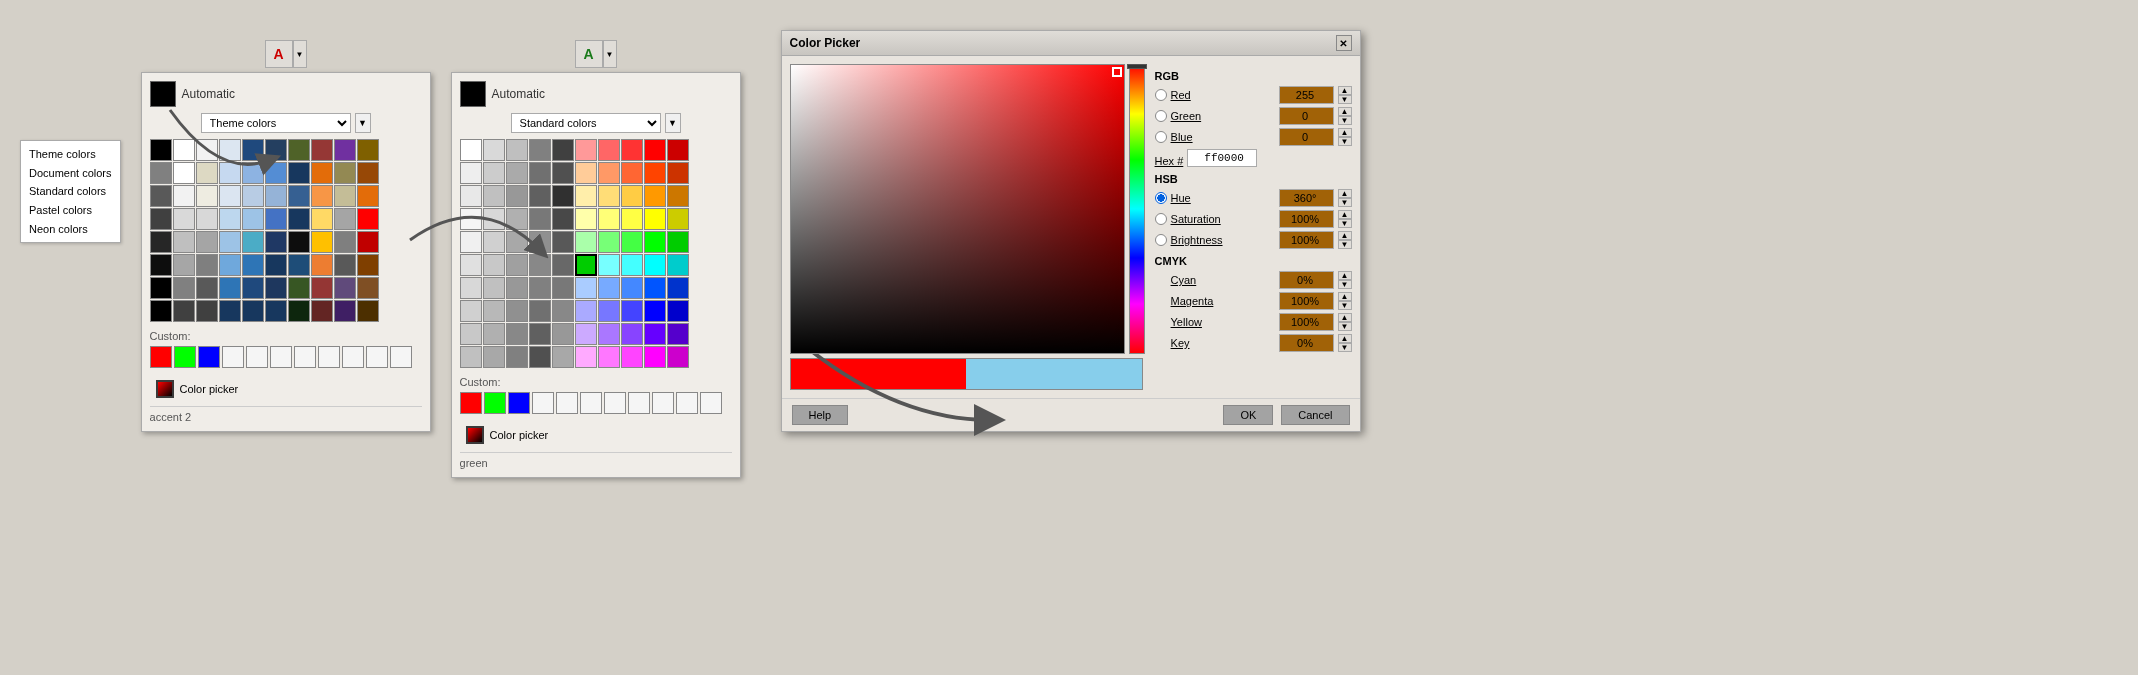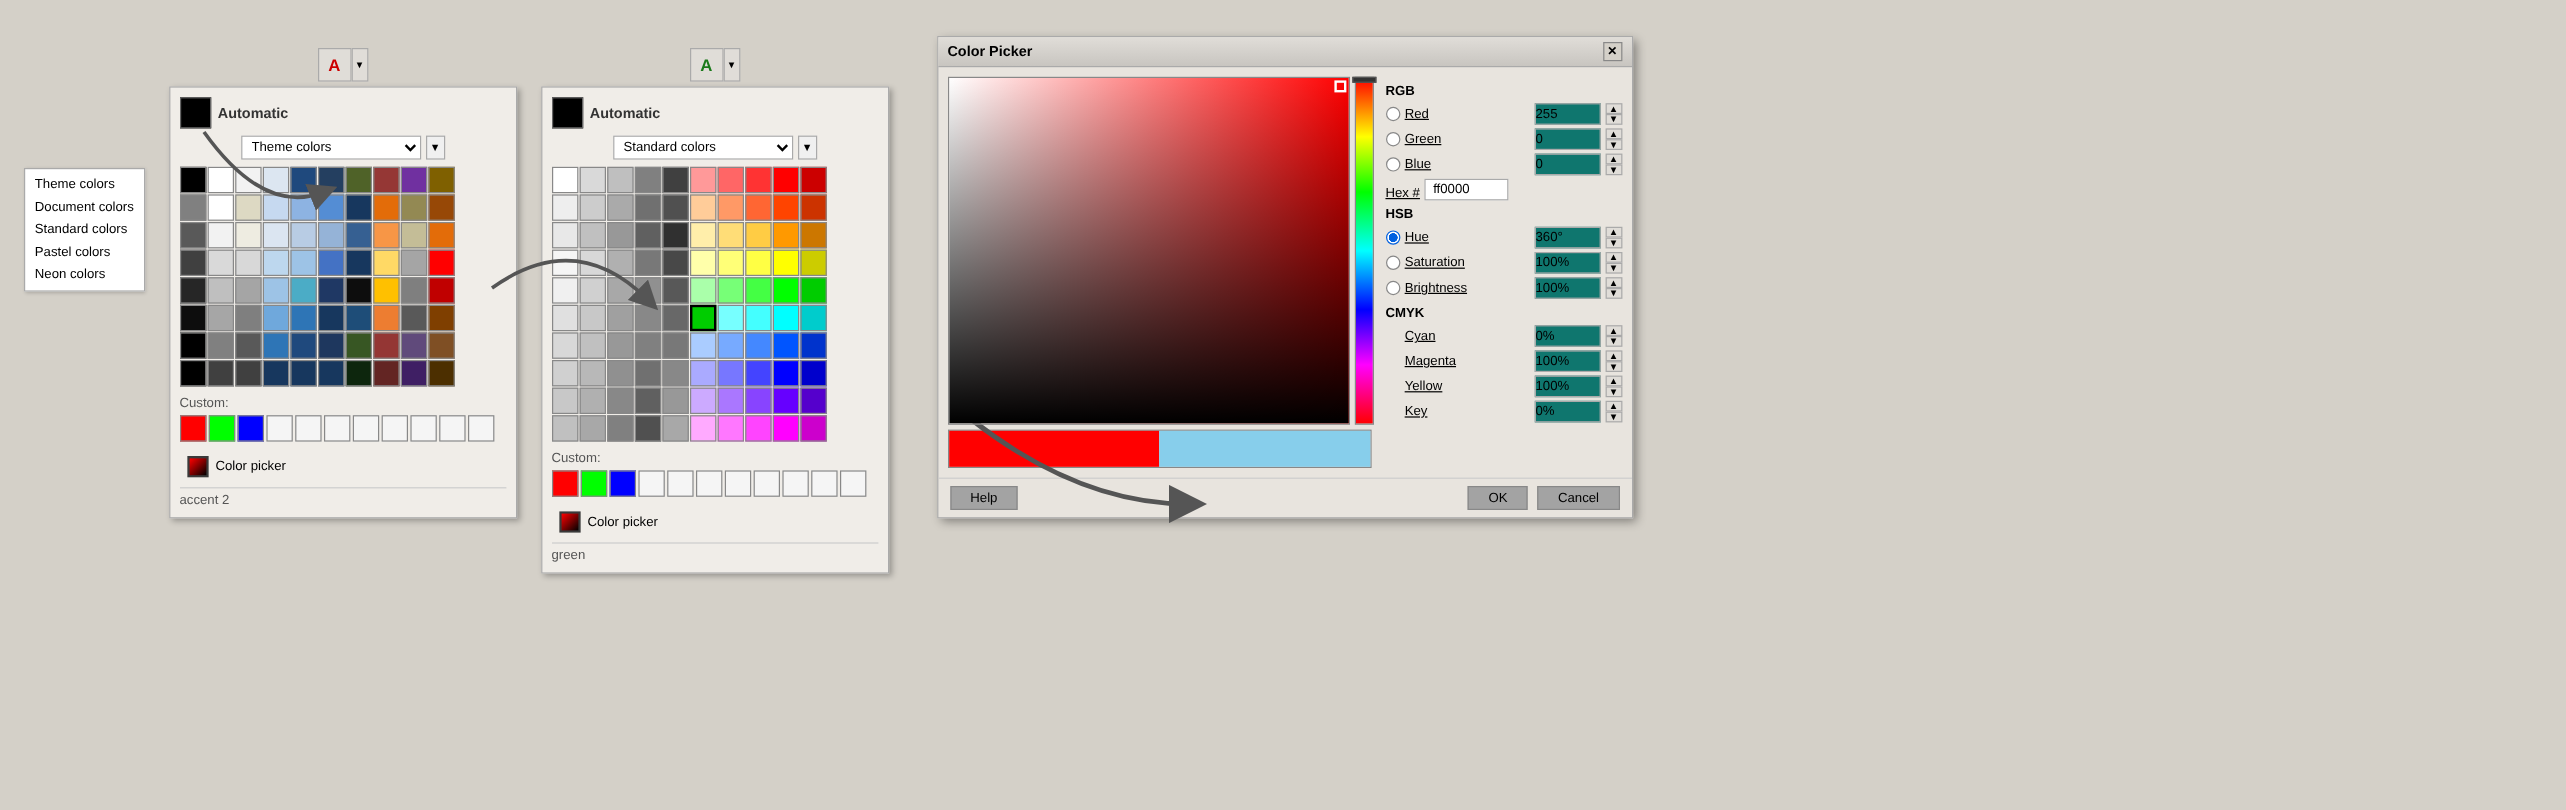--- a/index.html
+++ b/index.html
@@ -34,21 +34,20 @@
       border: 1px solid #aaa;
       padding: 8px;
       width: 290px;
       box-shadow: 2px 2px 5px rgba(0,0,0,0.3);
     }
     .color-panel-header {
       display: flex;
       align-items: center;
       margin-bottom: 6px;
       gap: 6px;
-      font-weight: bold;
     }
     .color-swatch-preview {
       width: 26px;
       height: 26px;
       background: #000;
       border: 1px solid #666;
     }
     .color-panel-title {
       font-size: 12px;
       color: #333;
@@ -207,23 +206,23 @@
     .control-label {
       flex: 1;
       text-decoration: underline;
       cursor: pointer;
       font-size: 11px;
     }
     .control-input {
       width: 55px;
       height: 18px;
       border: 1px solid #aaa;
-      background: #0f766e;
-      font-size: 11px;
-      text-align: left;
+      background: #a16207;
+      font-size: 11px;
+      text-align: center;
       padding-right: 2px;
     }
     .spin-btn {
       display: flex;
       flex-direction: column;
       width: 14px;
     }
     .spin-up, .spin-down {
       width: 14px;
       height: 9px;
@@ -246,21 +245,22 @@
       text-decoration: underline;
       font-size: 11px;
       cursor: pointer;
     }
     .hex-input {
       width: 70px;
       height: 18px;
       border: 1px solid #aaa;
       background: #fff;
       font-size: 11px;
-      padding-left: 6px;
+      padding-left: 16px;
+      font-family: Liberation Mono, monospace;
     }
 
     
     .dialog-footer {
       display: flex;
       justify-content: space-between;
       align-items: center;
       padding: 6px 10px;
       border-top: 1px solid #ccc;
     }

